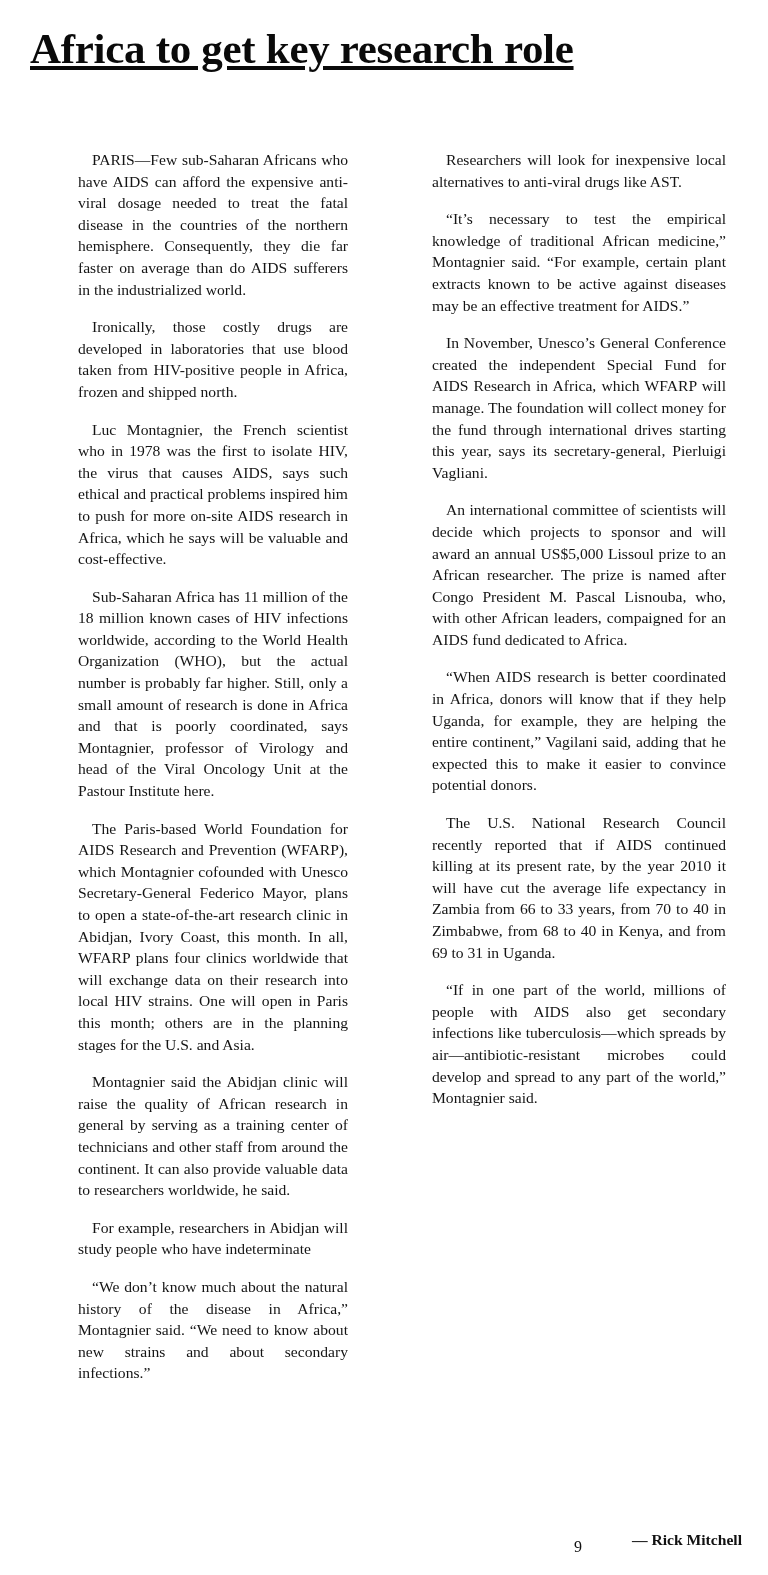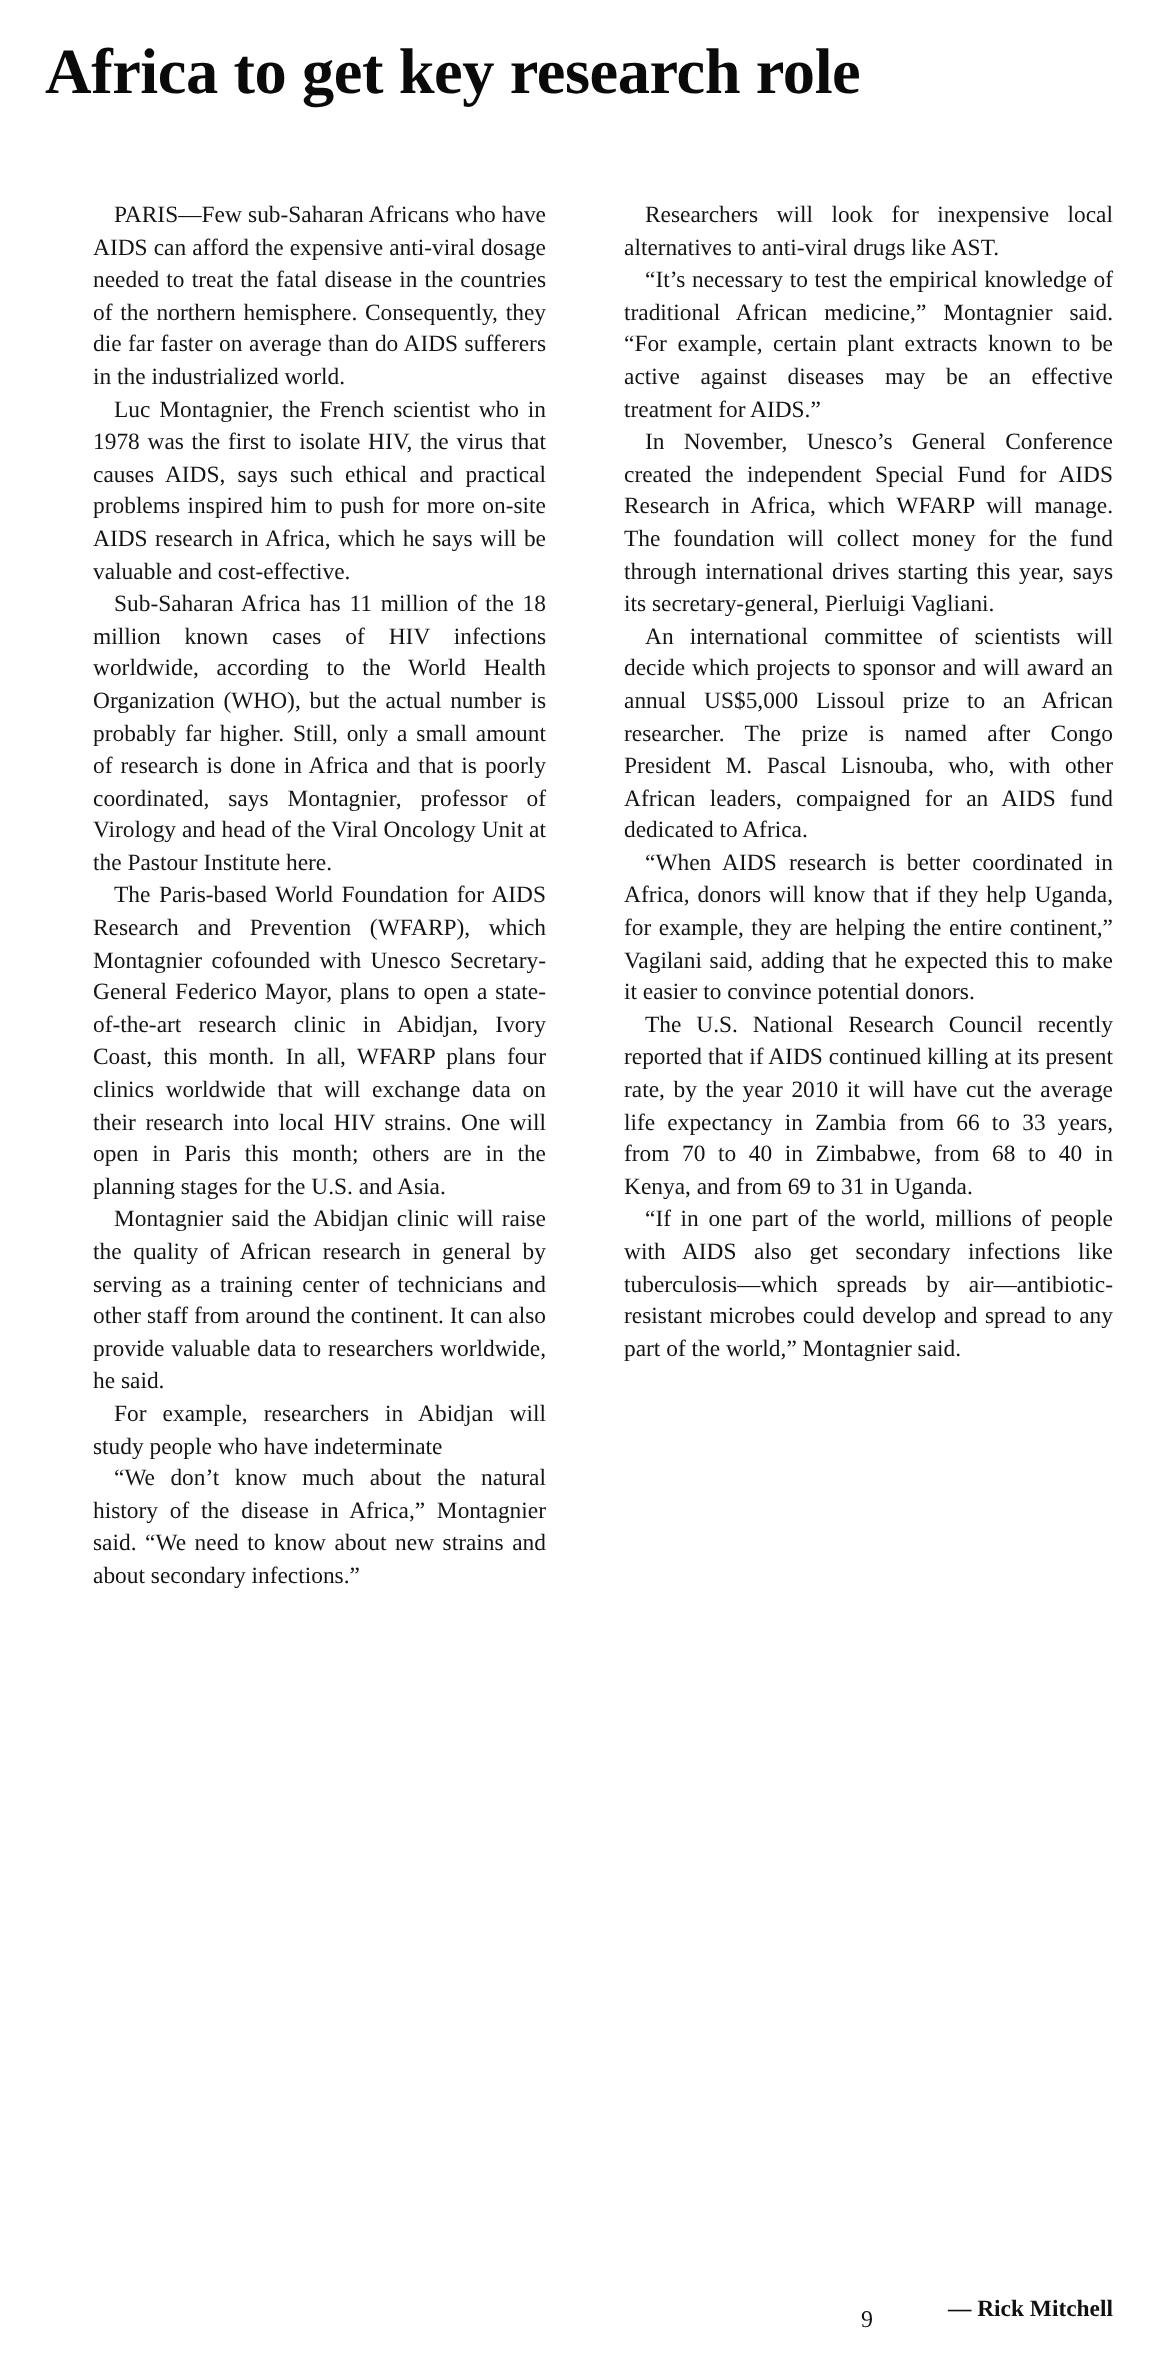--- a/index.html
+++ b/index.html
@@ -19,34 +19,35 @@
     left: 30px;
     top: 26px;
     width: 720px;
     margin: 0;
     font-family: "Liberation Serif", "DejaVu Serif", serif;
     font-weight: bold;
     font-size: 43px;
     line-height: 46px;
     letter-spacing: -0.3px;
     color: #0a0a0a;
+    text-decoration: underline;
   }
   .headline span { display: block; white-space: nowrap; }
   .column {
     position: absolute;
     top: 133px;
     font-family: "Liberation Serif", "DejaVu Serif", serif;
     font-size: 15.6px;
     line-height: 21.6px;
     color: #141414;
   }
   .col-left { left: 62px; width: 302px; }
   .col-right { left: 416px; width: 326px; }
   .para {
-    margin: 0;
+    margin: 16px;
     text-align: justify;
     text-indent: 14px;
     hyphens: manual;
   }
   .para.no-indent { text-indent: 0; }
   .byline {
     position: absolute;
     right: 26px;
     top: 1531px;
     font-family: "Liberation Serif", "DejaVu Serif", serif;
@@ -66,20 +67,21 @@
 </style>
 </head>
 <body>
 
 <h1 class="headline">
   <span>Africa to get key research role</span>
 </h1>
 
 <div class="column col-left">
   <p class="para">PARIS—Few sub-Saharan Africans who have AIDS can afford the expen­sive anti-viral dosage needed to treat the fatal disease in the countries of the northern hemisphere. Consequently, they die far faster on average than do AIDS sufferers in the industrialized world.</p>
+  <p class="para">Ironically, those costly drugs are developed in laboratories that use blood taken from HIV-positive people in Africa, frozen and shipped north.</p>
   <p class="para">Luc Montagnier, the French scientist who in 1978 was the first to isolate HIV, the virus that causes AIDS, says such ethical and practical problems inspired him to push for more on-site AIDS research in Africa, which he says will be valuable and cost-effective.</p>
   <p class="para">Sub-Saharan Africa has 11 million of the 18 million known cases of HIV infections worldwide, according to the World Health Organization (WHO), but the actual number is probably far higher. Still, only a small amount of research is done in Africa and that is poorly co­ordinated, says Montagnier, professor of Virology and head of the Viral Oncology Unit at the Pastour Institute here.</p>
   <p class="para">The Paris-based World Foundation for AIDS Research and Prevention (WFARP), which Montagnier co­founded with Unesco Secretary-General Federico Mayor, plans to open a state-of-the-art research clinic in Abidjan, Ivory Coast, this month. In all, WFARP plans four clinics worldwide that will exchange data on their research into local HIV strains. One will open in Paris this month; others are in the planning stages for the U.S. and Asia.</p>
   <p class="para">Montagnier said the Abidjan clinic will raise the quality of African research in general by serving as a training center of technicians and other staff from around the continent. It can also provide valuable data to researchers worldwide, he said.</p>
   <p class="para">For example, researchers in Abidjan will study people who have indeterminate</p>
   <p class="para">“We don’t know much about the natural history of the disease in Africa,” Montagnier said. “We need to know about new strains and about secondary infections.”</p>
 </div>
 
 <div class="column col-right">
   <p class="para">Researchers will look for inexpensive local alternatives to anti-viral drugs like AST.</p>

